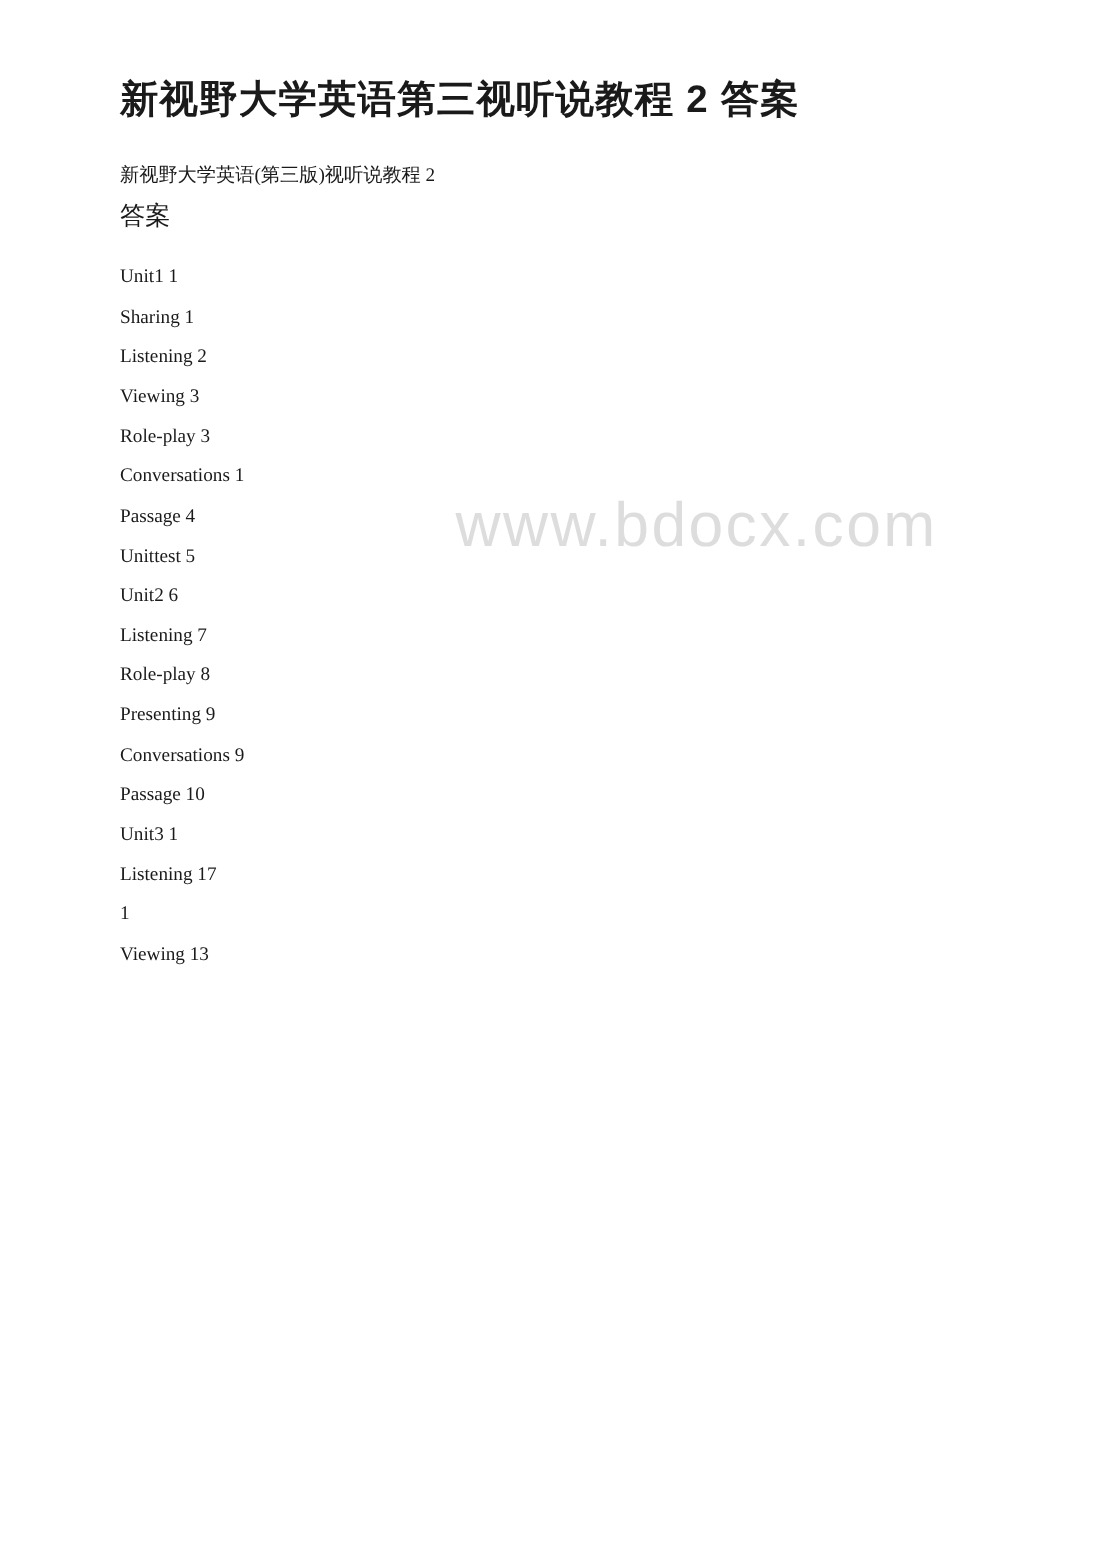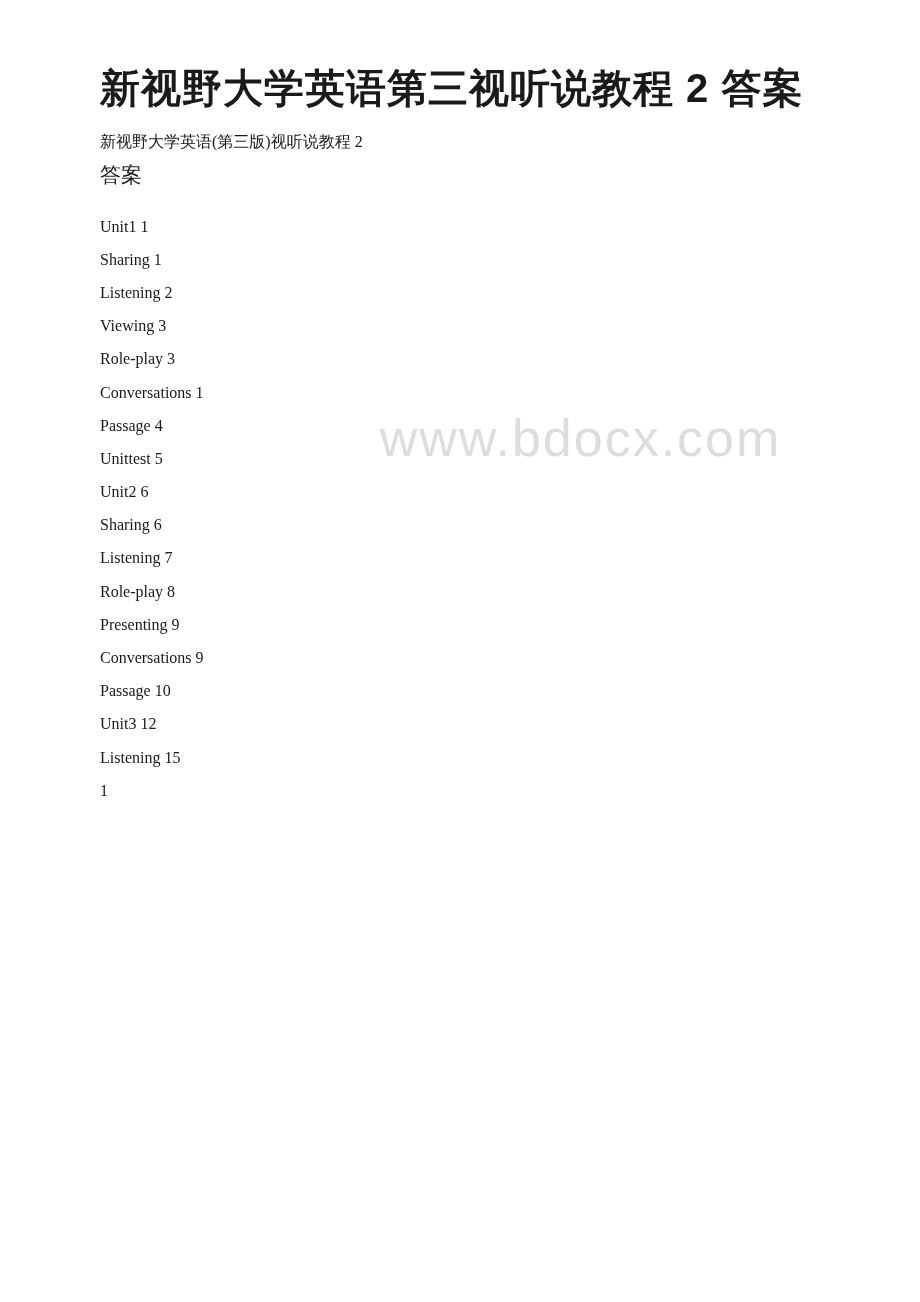--- a/index.html
+++ b/index.html
@@ -12,24 +12,24 @@
       background: #ffffff;
       font-family: "SimSun", "宋体", serif;
       color: #1a1a1a;
       width: 920px;
       min-height: 1302px;
       padding: 60px 80px 60px 100px;
       position: relative;
     }
 
     .page-title {
-      font-size: 40px;
+      font-size: 32px;
       font-weight: bold;
       font-family: "SimHei", "黑体", sans-serif;
-      margin-bottom: 12px;
+      margin-bottom: 28px;
       line-height: 1.4;
       letter-spacing: 1px;
     }
 
     .subtitle {
       font-size: 16px;
       line-height: 1.8;
     }
 
     .answer-label {
@@ -70,24 +70,24 @@
 <div id="toc-container">
 <p class="toc-item">Unit1 1</p>
     <p class="toc-item">Sharing 1</p>
     <p class="toc-item">Listening 2</p>
     <p class="toc-item">Viewing 3</p>
     <p class="toc-item">Role-play 3</p>
     <p class="toc-item">Conversations 1</p>
     <p class="toc-item">Passage 4</p>
     <p class="toc-item">Unittest 5</p>
     <p class="toc-item">Unit2 6</p>
-    <p class="toc-item">Sharing 6</p>
     <p class="toc-item">Listening 7</p>
     <p class="toc-item">Role-play 8</p>
     <p class="toc-item">Presenting 9</p>
     <p class="toc-item">Conversations 9</p>
     <p class="toc-item">Passage 10</p>
-    <p class="toc-item">Unit3 12</p>
-    <p class="toc-item">Listening 15</p>
+    <p class="toc-item">Unit3 1</p>
+    <p class="toc-item">Listening 17</p>
     <p class="toc-item">1</p>
+    <p class="toc-item">Viewing 13</p>
   </div>
 
 <div class="watermark">www.bdocx.com</div>
 
 </body></html>

